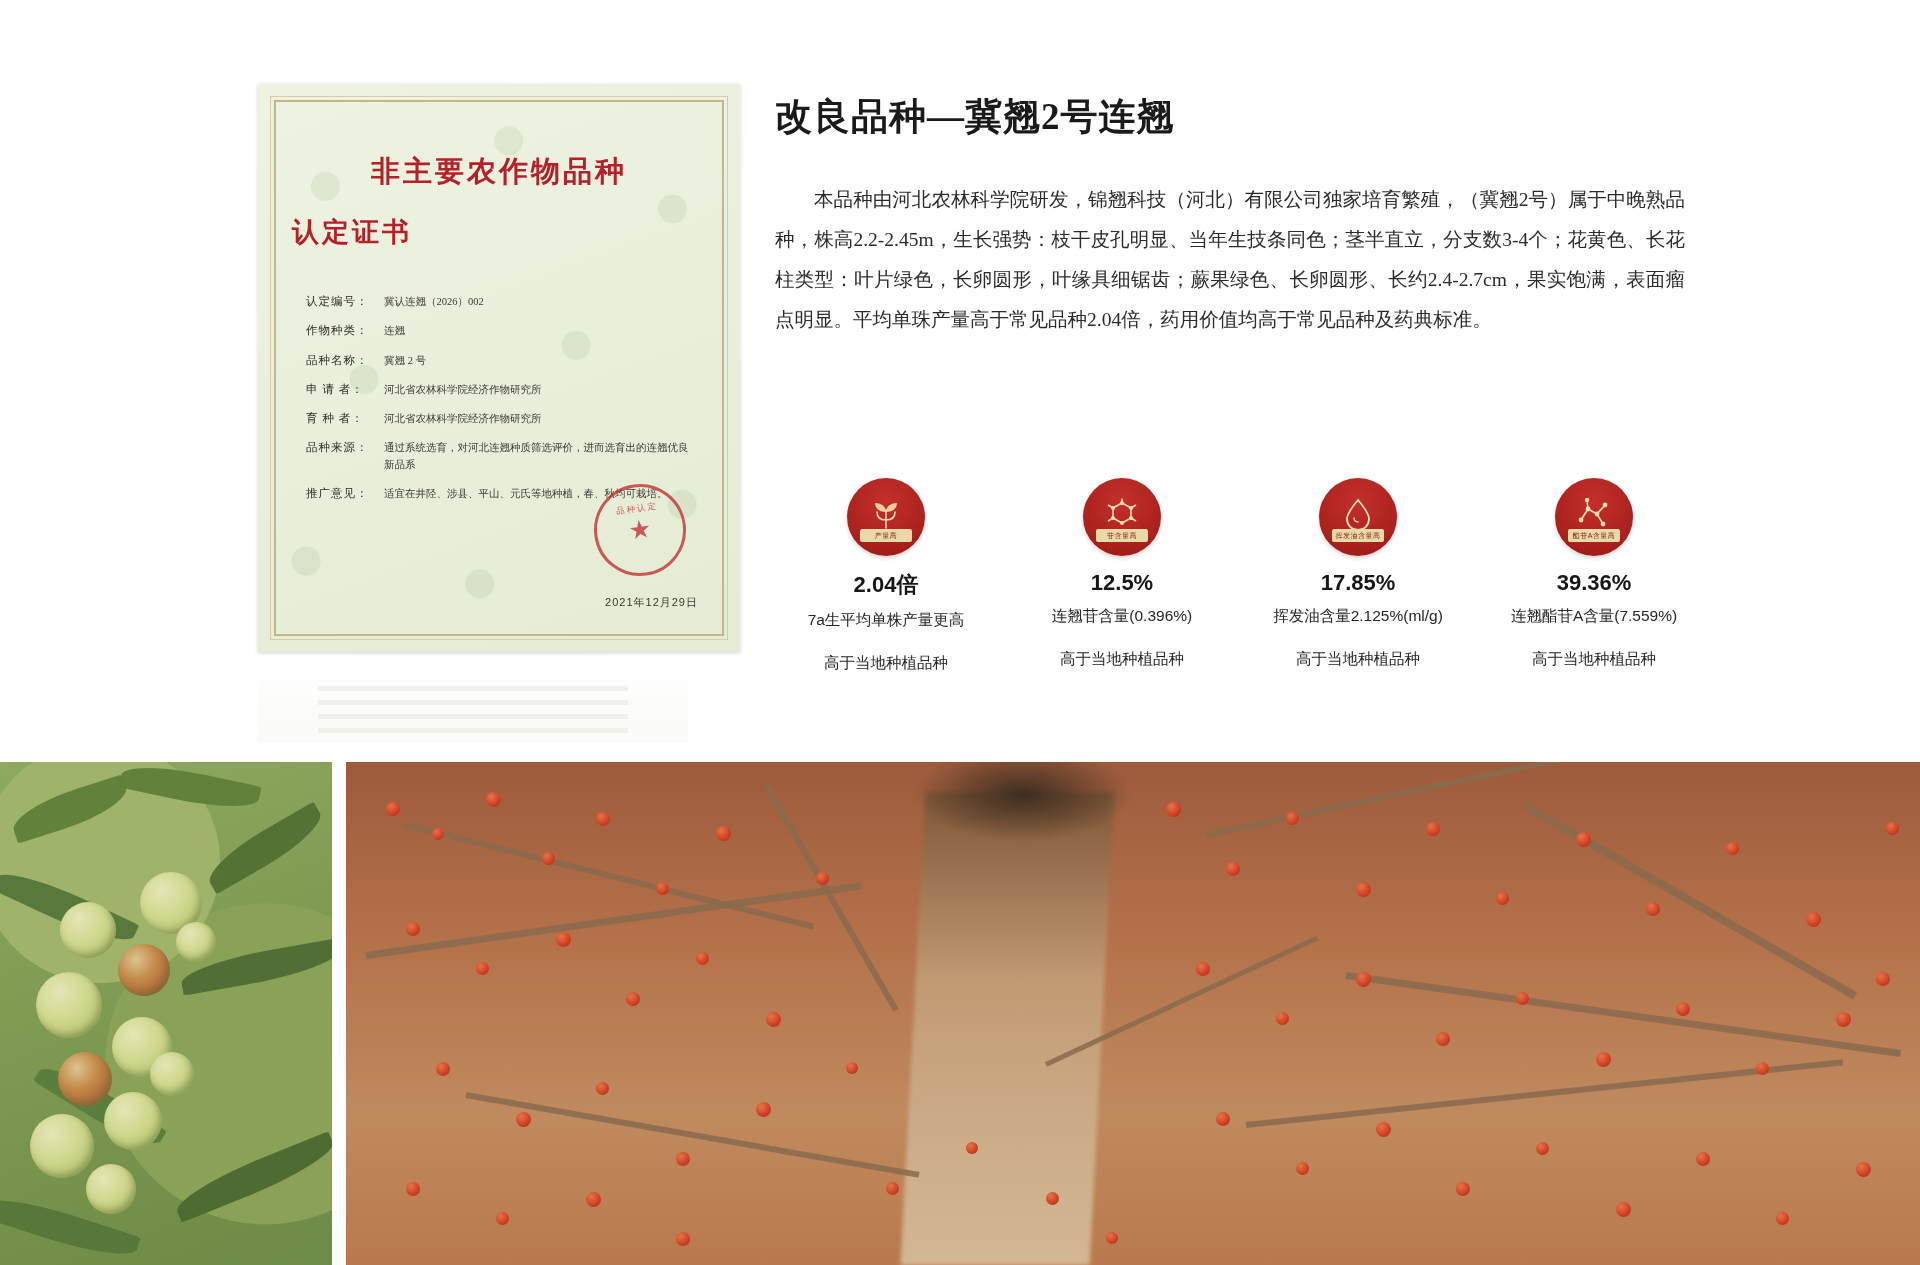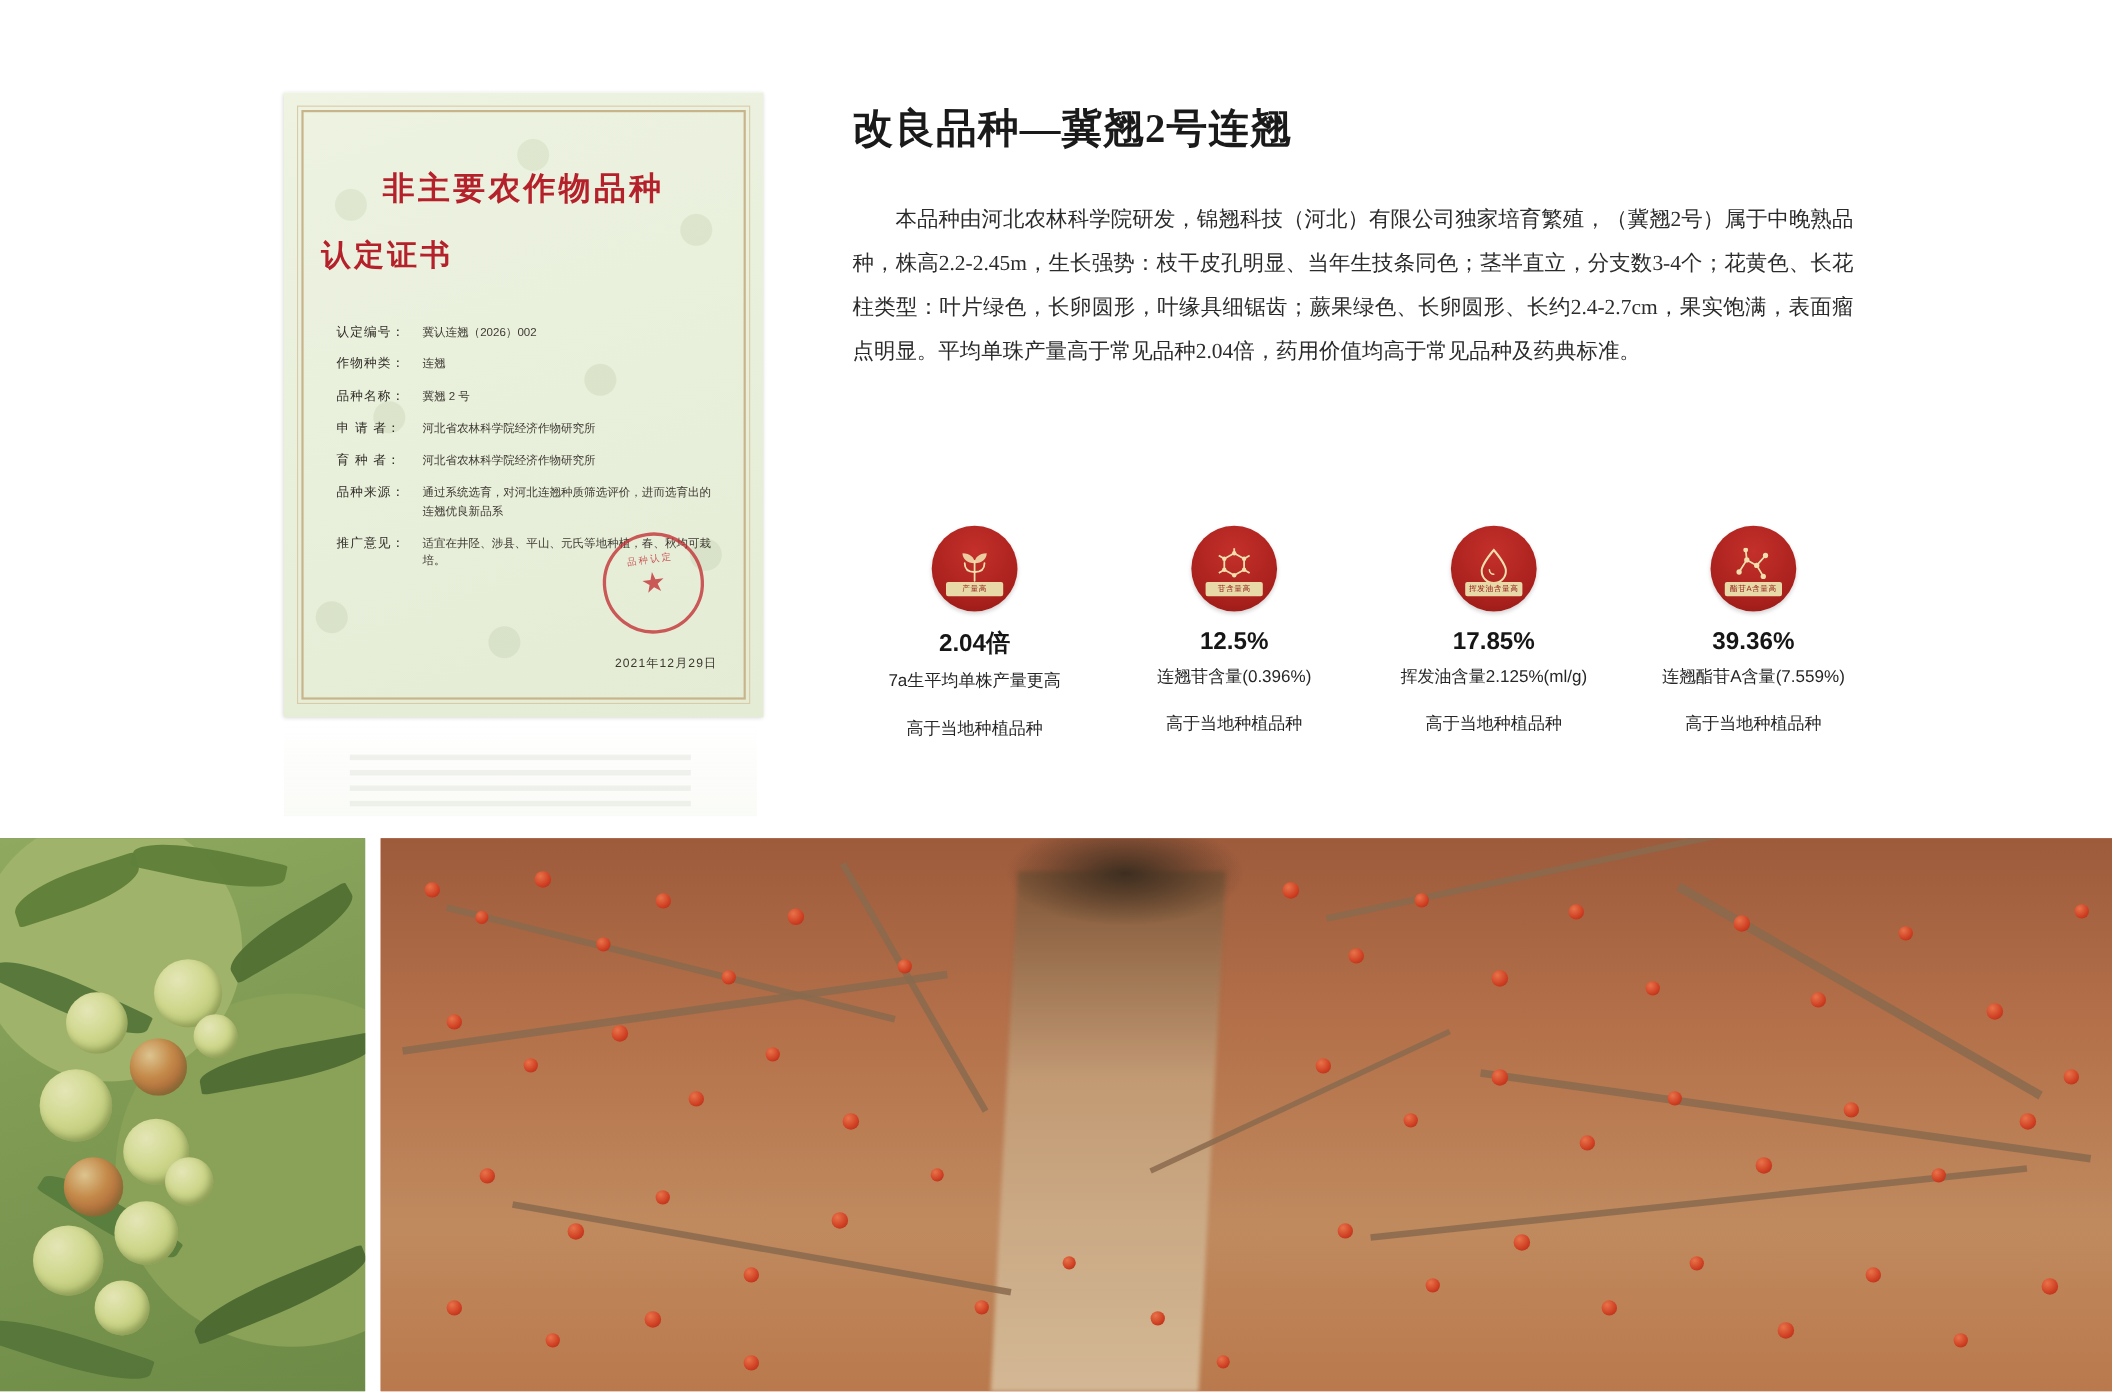--- a/index.html
+++ b/index.html
@@ -27,21 +27,21 @@
   
   .cert-wrap {
     position: absolute;
     left: 258px;
     top: 84px;
     width: 430px;
     height: 600px;
   }
   .cert {
     position: relative;
-    width: 436px;
+    width: 482px;
     height: 568px;
     background: linear-gradient(160deg, #eef3e2 0%, #e9f0dc 40%, #e4ecd5 100%);
     box-shadow: 0 1px 4px rgba(0,0,0,0.18);
     overflow: hidden;
   }
   .cert::before {
     content: "";
     position: absolute;
     left: 16px; top: 16px; right: 16px; bottom: 16px;
     border: 2px solid #c8b48a;
@@ -80,20 +80,21 @@
     color: #b5212b;
     font-size: 27px;
     font-weight: bold;
     letter-spacing: 3px;
     margin-top: 22px;
     font-family: "Liberation Serif", serif;
   }
   .cert-rows {
     margin-top: 44px;
     padding: 0 8px 0 14px;
+    font-family: Liberation Serif, serif;
   }
   .cert-row {
     display: flex;
     align-items: flex-start;
     margin-bottom: 13px;
     font-size: 11px;
     color: #3e3a32;
   }
   .cert-row .lbl {
     width: 78px;

